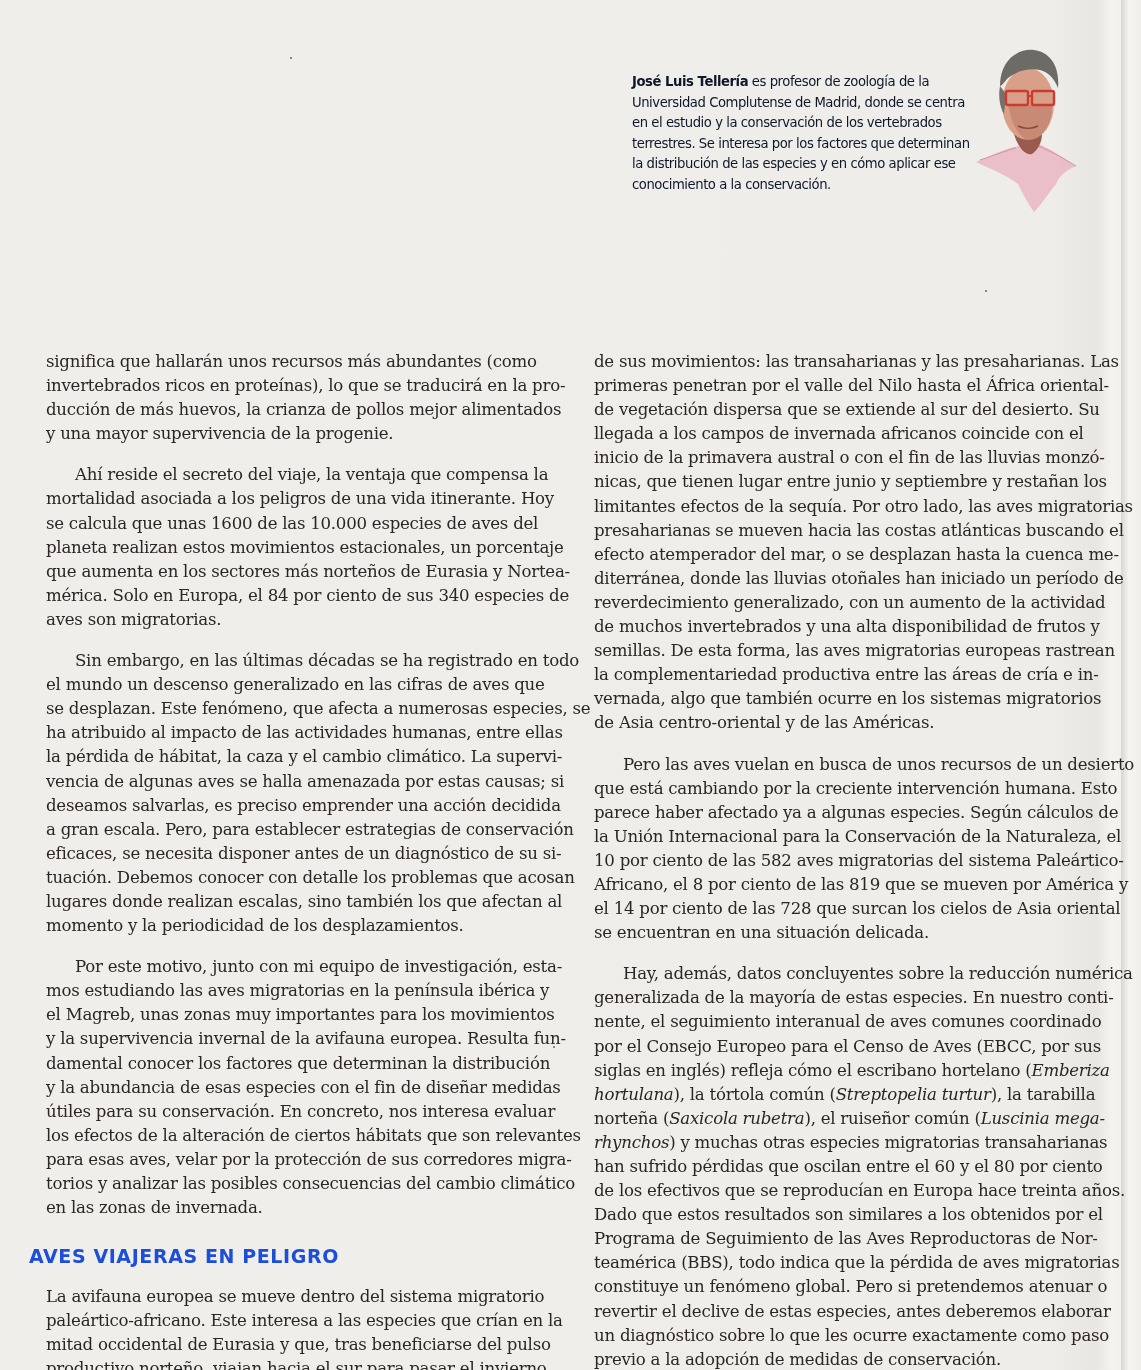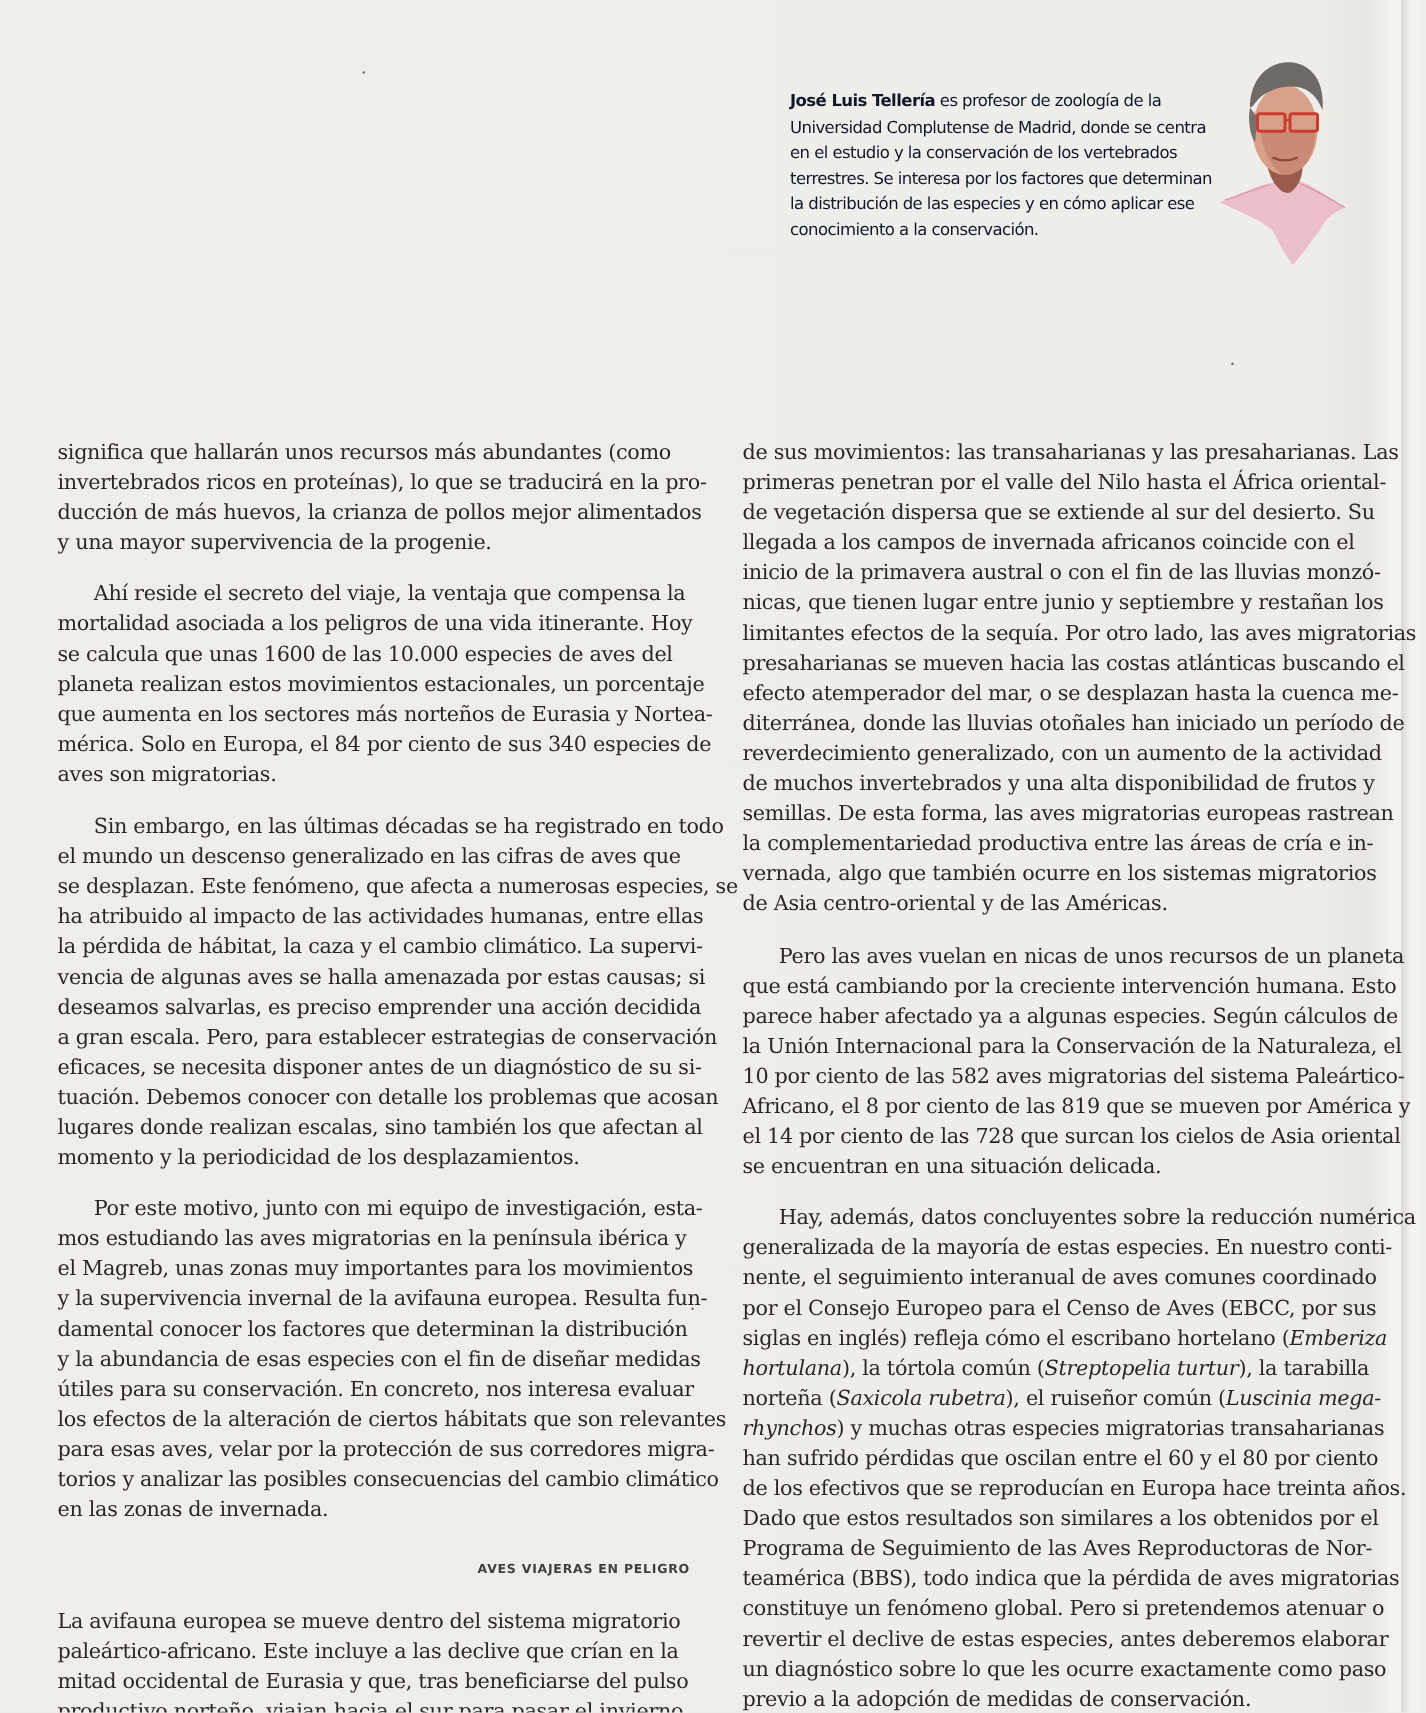--- a/index.html
+++ b/index.html
@@ -36,22 +36,22 @@
     text-align: justify; letter-spacing: -0.25px;
   }
   .col-left { left: 29px; width: 523px; }
   .col-right { left: 577px; width: 520px; }
   .col p { margin: 17px; text-indent: 29px; }
   .col p.no-indent { text-indent: 0; }
   .col .line { display: block; text-align: justify; text-align-last: justify; white-space: nowrap; }
   .col .line.last { text-align-last: left; }
   .section-heading {
     font-family: "DejaVu Sans", "Liberation Sans", sans-serif;
-    font-weight: bold; font-size: 10px; letter-spacing: 0.6px;
-    text-align: right; margin: 24px 0 0 0; line-height: 24px; color: #404040;
+    font-weight: bold; font-size: 19px; letter-spacing: 0.6px;
+    text-align: left; margin: 24px 0 0 0; line-height: 24px; color: #1d4ed8;
   }
   em { font-style: italic; }
   .speck { position: absolute; width: 2px; height: 2px; border-radius: 50%; background: #6b6664; }
 </style>
 </head>
 <body>
 
 <div class="page"></div>
 <div class="page-edge"></div>
 
@@ -119,21 +119,21 @@
       <span class="line">y la abundancia de esas especies con el fin de diseñar medidas</span>
       <span class="line">útiles para su conservación. En concreto, nos interesa evaluar</span>
       <span class="line">los efectos de la alteración de ciertos hábitats que son relevantes</span>
       <span class="line">para esas aves, velar por la protección de sus corredores migra-</span>
       <span class="line">torios y analizar las posibles consecuencias del cambio climático</span>
       <span class="line last">en las zonas de invernada.</span>
     </p>
   <div class="section-heading">AVES VIAJERAS EN PELIGRO</div>
   <p class="no-indent" style="text-indent: 0px;">
       <span class="line">La avifauna europea se mueve dentro del sistema migratorio</span>
-      <span class="line">paleártico-africano. Este incluye a las declive que crían en la</span>
+      <span class="line">paleártico-africano. Este interesa a las especies que crían en la</span>
       <span class="line">mitad occidental de Eurasia y que, tras beneficiarse del pulso</span>
       <span class="line">productivo norteño, viajan hacia el sur para pasar el invierno.</span>
       <span class="line last">Estas aves migratorias se dividen en dos grupos según el alcance</span>
     </p>
 </div>
 
 <div class="col col-right">
   <p class="no-indent" style="text-indent: 0px;">
       <span class="line">de sus movimientos: las transaharianas y las presaharianas. Las</span>
       <span class="line">primeras penetran por el valle del Nilo hasta el África oriental-</span>
@@ -146,21 +146,21 @@
       <span class="line">efecto atemperador del mar, o se desplazan hasta la cuenca me-</span>
       <span class="line">diterránea, donde las lluvias otoñales han iniciado un período de</span>
       <span class="line">reverdecimiento generalizado, con un aumento de la actividad</span>
       <span class="line">de muchos invertebrados y una alta disponibilidad de frutos y</span>
       <span class="line">semillas. De esta forma, las aves migratorias europeas rastrean</span>
       <span class="line">la complementariedad productiva entre las áreas de cría e in-</span>
       <span class="line">vernada, algo que también ocurre en los sistemas migratorios</span>
       <span class="line last">de Asia centro-oriental y de las Américas.</span>
     </p>
   <p style="text-indent: 0px;">
-      <span class="line" style="text-indent: 29px;">Pero las aves vuelan en nicas de unos recursos de un planeta</span>
+      <span class="line" style="text-indent: 29px;">Pero las aves vuelan en busca de unos recursos de un desierto</span>
       <span class="line">que está cambiando por la creciente intervención humana. Esto</span>
       <span class="line">parece haber afectado ya a algunas especies. Según cálculos de</span>
       <span class="line">la Unión Internacional para la Conservación de la Naturaleza, el</span>
       <span class="line">10 por ciento de las 582 aves migratorias del sistema Paleártico-</span>
       <span class="line">Africano, el 8 por ciento de las 819 que se mueven por América y</span>
       <span class="line">el 14 por ciento de las 728 que surcan los cielos de Asia oriental</span>
       <span class="line last">se encuentran en una situación delicada.</span>
     </p>
   <p style="text-indent: 0px;">
       <span class="line" style="text-indent: 29px;">Hay, además, datos concluyentes sobre la reducción numérica</span>

